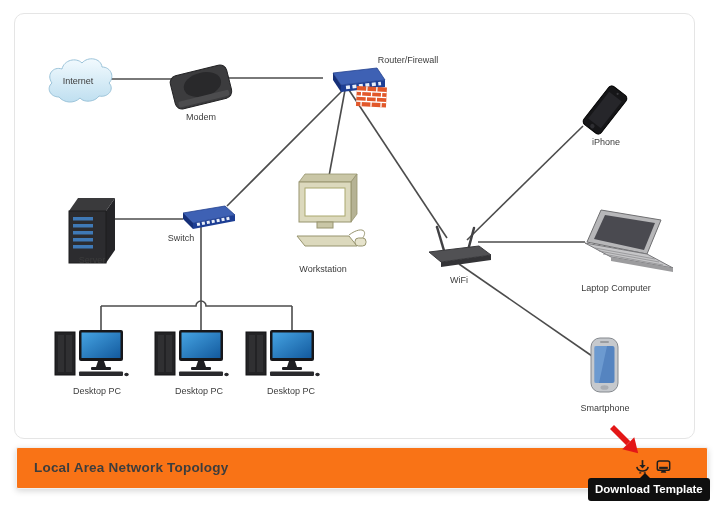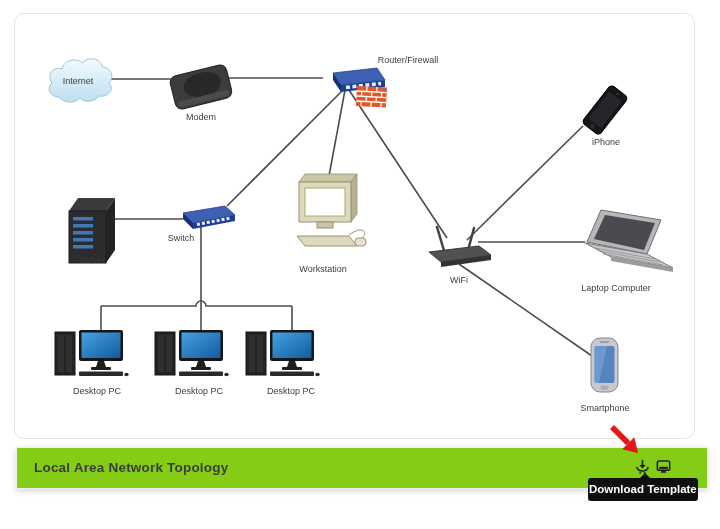--- a/index.html
+++ b/index.html
@@ -2,29 +2,29 @@
 <html><head>
 <meta charset="utf-8">
 <style>
   html,body{margin:0;padding:0;background:#ffffff;width:720px;height:529px;overflow:hidden;
     font-family:"Liberation Sans", sans-serif;}
   .stage{position:relative;width:720px;height:529px;background:#fff;}
   .diagram-card{position:absolute;left:14px;top:13px;width:681px;height:426px;background:#fff;
     border:1px solid #e5e5e5;border-radius:10px;box-sizing:border-box;overflow:hidden;}
   .diagram-card svg{display:block;}
   svg text{font-family:"Liberation Sans", sans-serif;font-size:9px;fill:#3c3c3c;text-anchor:middle;}
-  .footer-bar{position:absolute;left:16px;top:447px;width:692px;height:42px;background:#84cc16;
+  .footer-bar{position:absolute;left:16px;top:447px;width:692px;height:42px;background:#f97316;
     border:1px solid #f0f0f0;border-radius:2px;box-shadow:0 2px 6px rgba(0,0,0,0.16);box-sizing:border-box;}
   .footer-title{position:absolute;left:17px;top:0;height:40px;line-height:40px;
     font-size:13.5px;font-weight:bold;color:#3d3d3d;letter-spacing:0.2px;white-space:nowrap;}
   .footer-icons{position:absolute;right:36px;top:11px;display:flex;gap:6px;}
   .icon-btn{width:15px;height:15px;padding:0;border:none;background:transparent;cursor:pointer;}
   .icon-btn svg{display:block;}
   .tooltip{position:absolute;left:588px;top:478px;height:23px;background:#0f0f0f;color:#fff;
-    border-radius:3px;padding:0 1px;font-size:11.5px;font-weight:bold;line-height:23px;white-space:nowrap;z-index:5;}
+    border-radius:3px;padding:0 7px;font-size:11.5px;font-weight:bold;line-height:23px;white-space:nowrap;z-index:5;}
   .tooltip-caret{position:absolute;left:52px;top:-5px;width:0;height:0;
     border-left:5px solid transparent;border-right:5px solid transparent;border-bottom:5px solid #0f0f0f;}
   .red-arrow{position:absolute;left:600px;top:418px;width:60px;height:55px;z-index:6;pointer-events:none;}
 </style>
 </head>
 <body>
 
 <div class="stage">
 
   <div class="diagram-card">

